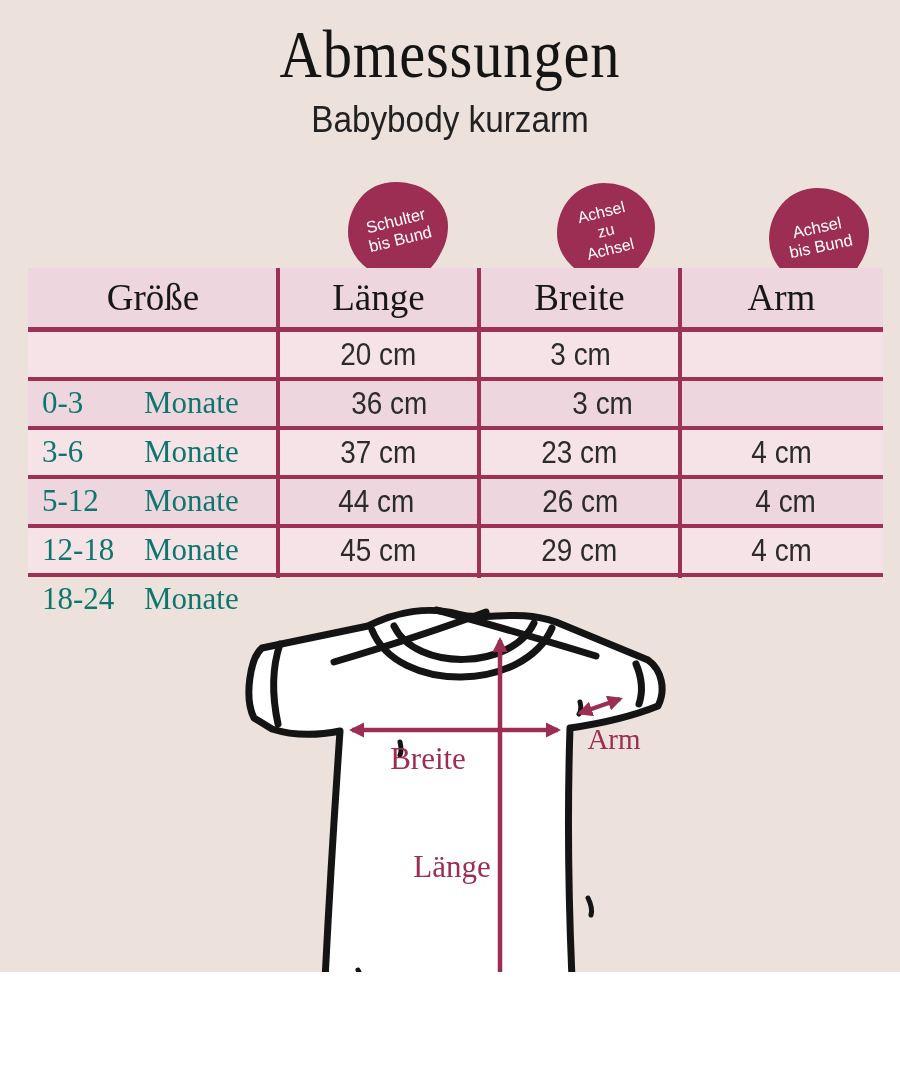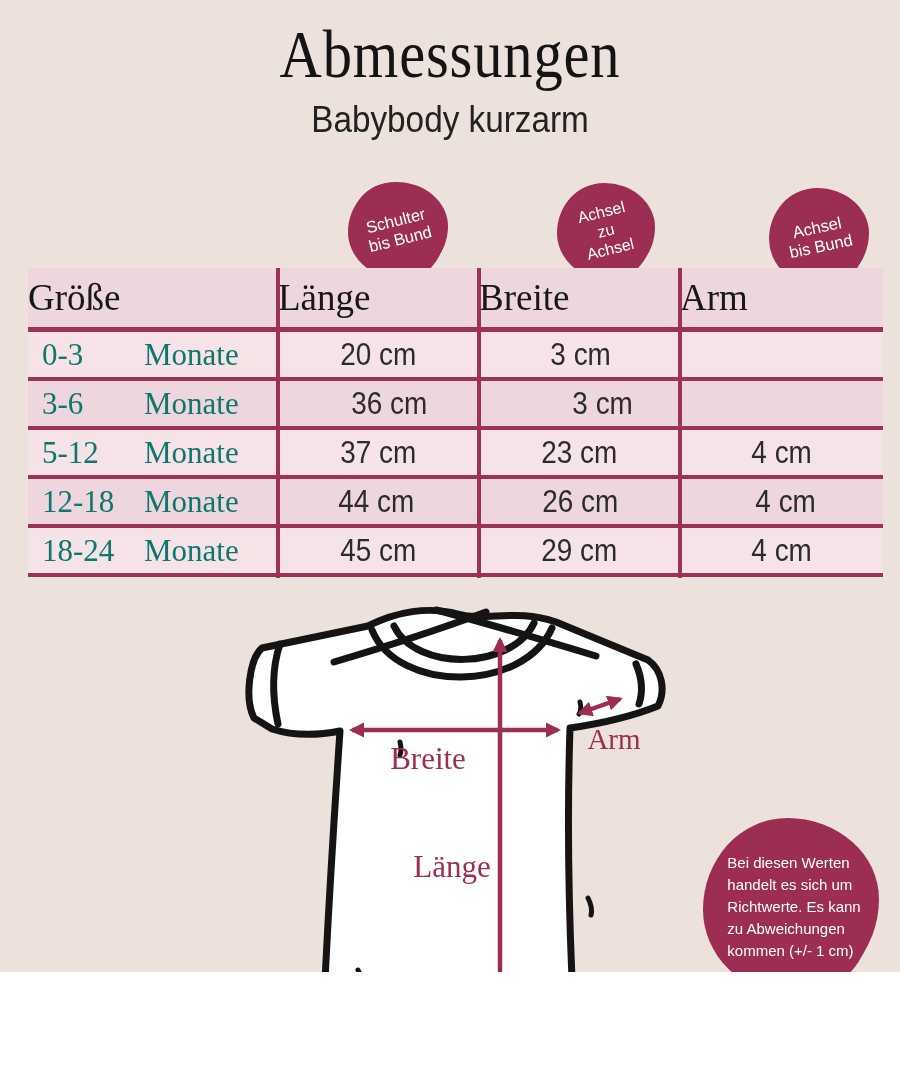--- a/index.html
+++ b/index.html
@@ -33,28 +33,28 @@
   .stamp-text{position:relative;z-index:1;font-size:16.5px;line-height:1.18;transform:rotate(-14deg);}
   .stamp-line{display:block;}
   #stamp-1{left:348px;top:182px;width:100px;height:96px;}
   #stamp-2{left:557px;top:183px;width:98px;height:96px;}
   #stamp-2 .stamp-text{font-size:16px;}
   #stamp-3{left:769px;top:188px;width:100px;height:98px;}
   #stamp-3 .stamp-text{transform:rotate(-12deg);}
   
   .size-table{position:absolute;left:28px;top:268px;width:855px;height:310px;}
   .t-head{display:flex;height:59px;background:var(--row_dark,#EDD6DD);border-bottom:5px solid var(--line,#9D3156);}
-  .t-head .cell{font-family:"Liberation Serif",serif;font-size:37px;line-height:59px;color:#171717;}
+  .t-head .cell{font-family:"Liberation Serif",serif;font-size:37px;line-height:59px;text-align:center;color:#171717;}
   .t-row{display:flex;height:45px;border-bottom:4px solid var(--line,#9D3156);}
   .t-row.light{background:var(--row_light,#F5E3E7);}
   .t-row.dark{background:var(--row_dark,#EDD6DD);gap:11px;}
   .t-row:last-child{border-bottom-width:5px;}
   .c1{width:250px;position:relative;}
   .c2{width:201px;} .c3{width:201px;} .c4{width:203px;}
-  .t-row .c1{font-family:"Liberation Serif",serif;font-size:31px;line-height:45px;color:#0f766e;}
+  .t-row .c1{font-family:"Liberation Serif",serif;font-size:31px;line-height:45px;color:#0f766e;margin-top:48px;}
   .range{position:absolute;left:14px;top:0;}
   .unit{position:absolute;left:116px;top:0;}
   .t-row .cell-val{font-size:31px;line-height:45px;text-align:center;color:#2b2b2b;}
   .cell-val .val{display:inline-block;transform:scaleX(.9);}
   .vline{position:absolute;top:0;width:4px;height:100%;background:var(--line,#9D3156);}
   #vline-1{left:248px;} #vline-2{left:449px;} #vline-3{left:650px;}
   
   .diagram{position:absolute;left:228px;top:598px;width:474px;height:484px;}
   .ink{fill:none;stroke:#141414;stroke-width:7;stroke-linecap:round;stroke-linejoin:round;}
   .ink-fill{fill:#ffffff;stroke:#141414;stroke-width:7;stroke-linejoin:round;}
@@ -219,29 +219,20 @@
 
     <line class="measure" x1="124" y1="132" x2="330" y2="132" marker-start="url(#arw)" marker-end="url(#arw)"></line>
     <line class="measure" x1="272" y1="42" x2="272" y2="440" marker-start="url(#arw)" marker-end="url(#arw)"></line>
     <line class="measure" x1="352" y1="115" x2="392" y2="101" marker-start="url(#arw)" marker-end="url(#arw)"></line>
   </svg>
 
   <div class="diagram-label" id="label-breite">Breite</div>
   <div class="diagram-label" id="label-arm">Arm</div>
   <div class="diagram-label" id="label-laenge">Länge</div>
 
-  <div class="stamp" id="note-stamp">
-    <div class="stamp-text">
-      <span class="stamp-line">Bei diesen Werten</span>
-      <span class="stamp-line">handelt es sich um</span>
-      <span class="stamp-line">Richtwerte. Es kann</span>
-      <span class="stamp-line">zu Abweichungen</span>
-      <span class="stamp-line">kommen (+/- 1 cm)</span>
-    </div>
-  </div>
 
   <svg class="logo" viewBox="0 0 88 58">
     <path class="logo-stroke" d="
       M 25,50 L 25,34 L 9,36 L 9,18
       C 16,8 30,6 38,11
       C 41,13 45,13 48,11
       C 56,6 70,8 77,18
       L 77,36 L 62,34 L 62,50"></path>
     <path class="logo-heart" d="
       M 43,36 C 34,29 32,21 38,19 C 41,18 43,21 43,23

